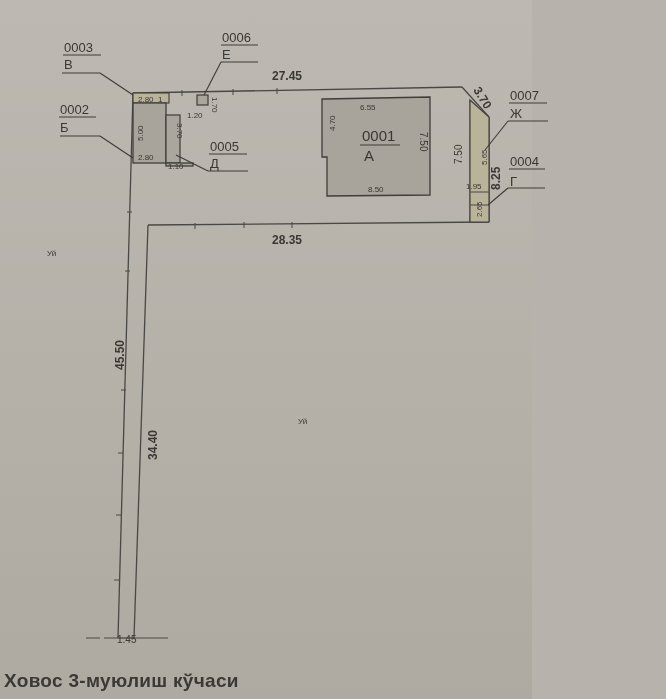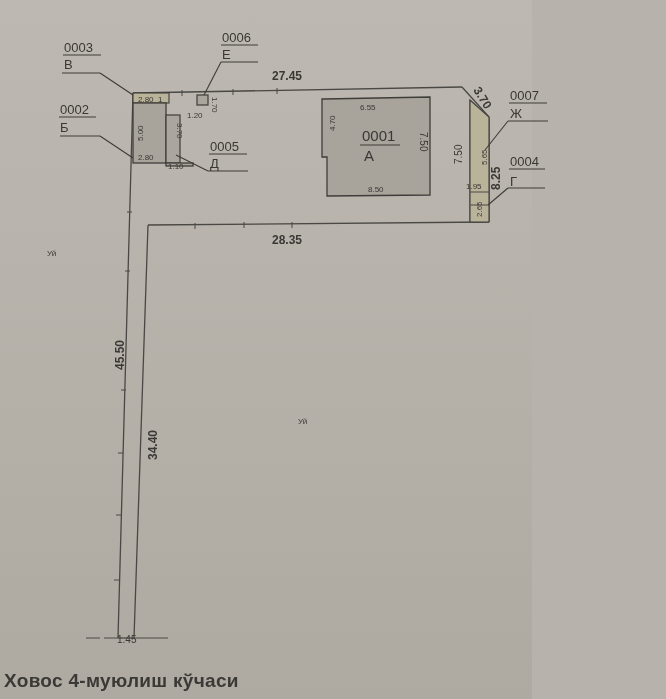--- a/index.html
+++ b/index.html
@@ -173,14 +173,14 @@
       <text class="dim-s" x="177" y="123" transform="rotate(90 177 123)">3.70</text>
       <text class="dim-s" x="168" y="169">1.10</text>
       <text class="dim-s" x="187" y="118">1.20</text>
       <text class="dim-s" x="212" y="97" transform="rotate(90 212 97)">1.70</text>
     </g>
 
     <text class="room" x="47" y="256">Уй</text>
     <text class="room" x="298" y="424">Уй</text>
   </svg>
 
-  <div class="street">Ховос 4-муюлиш кўчаси</div>
+  <div class="street">Ховос 3-муюлиш кўчаси</div>
 </div>
 
 </body></html>

